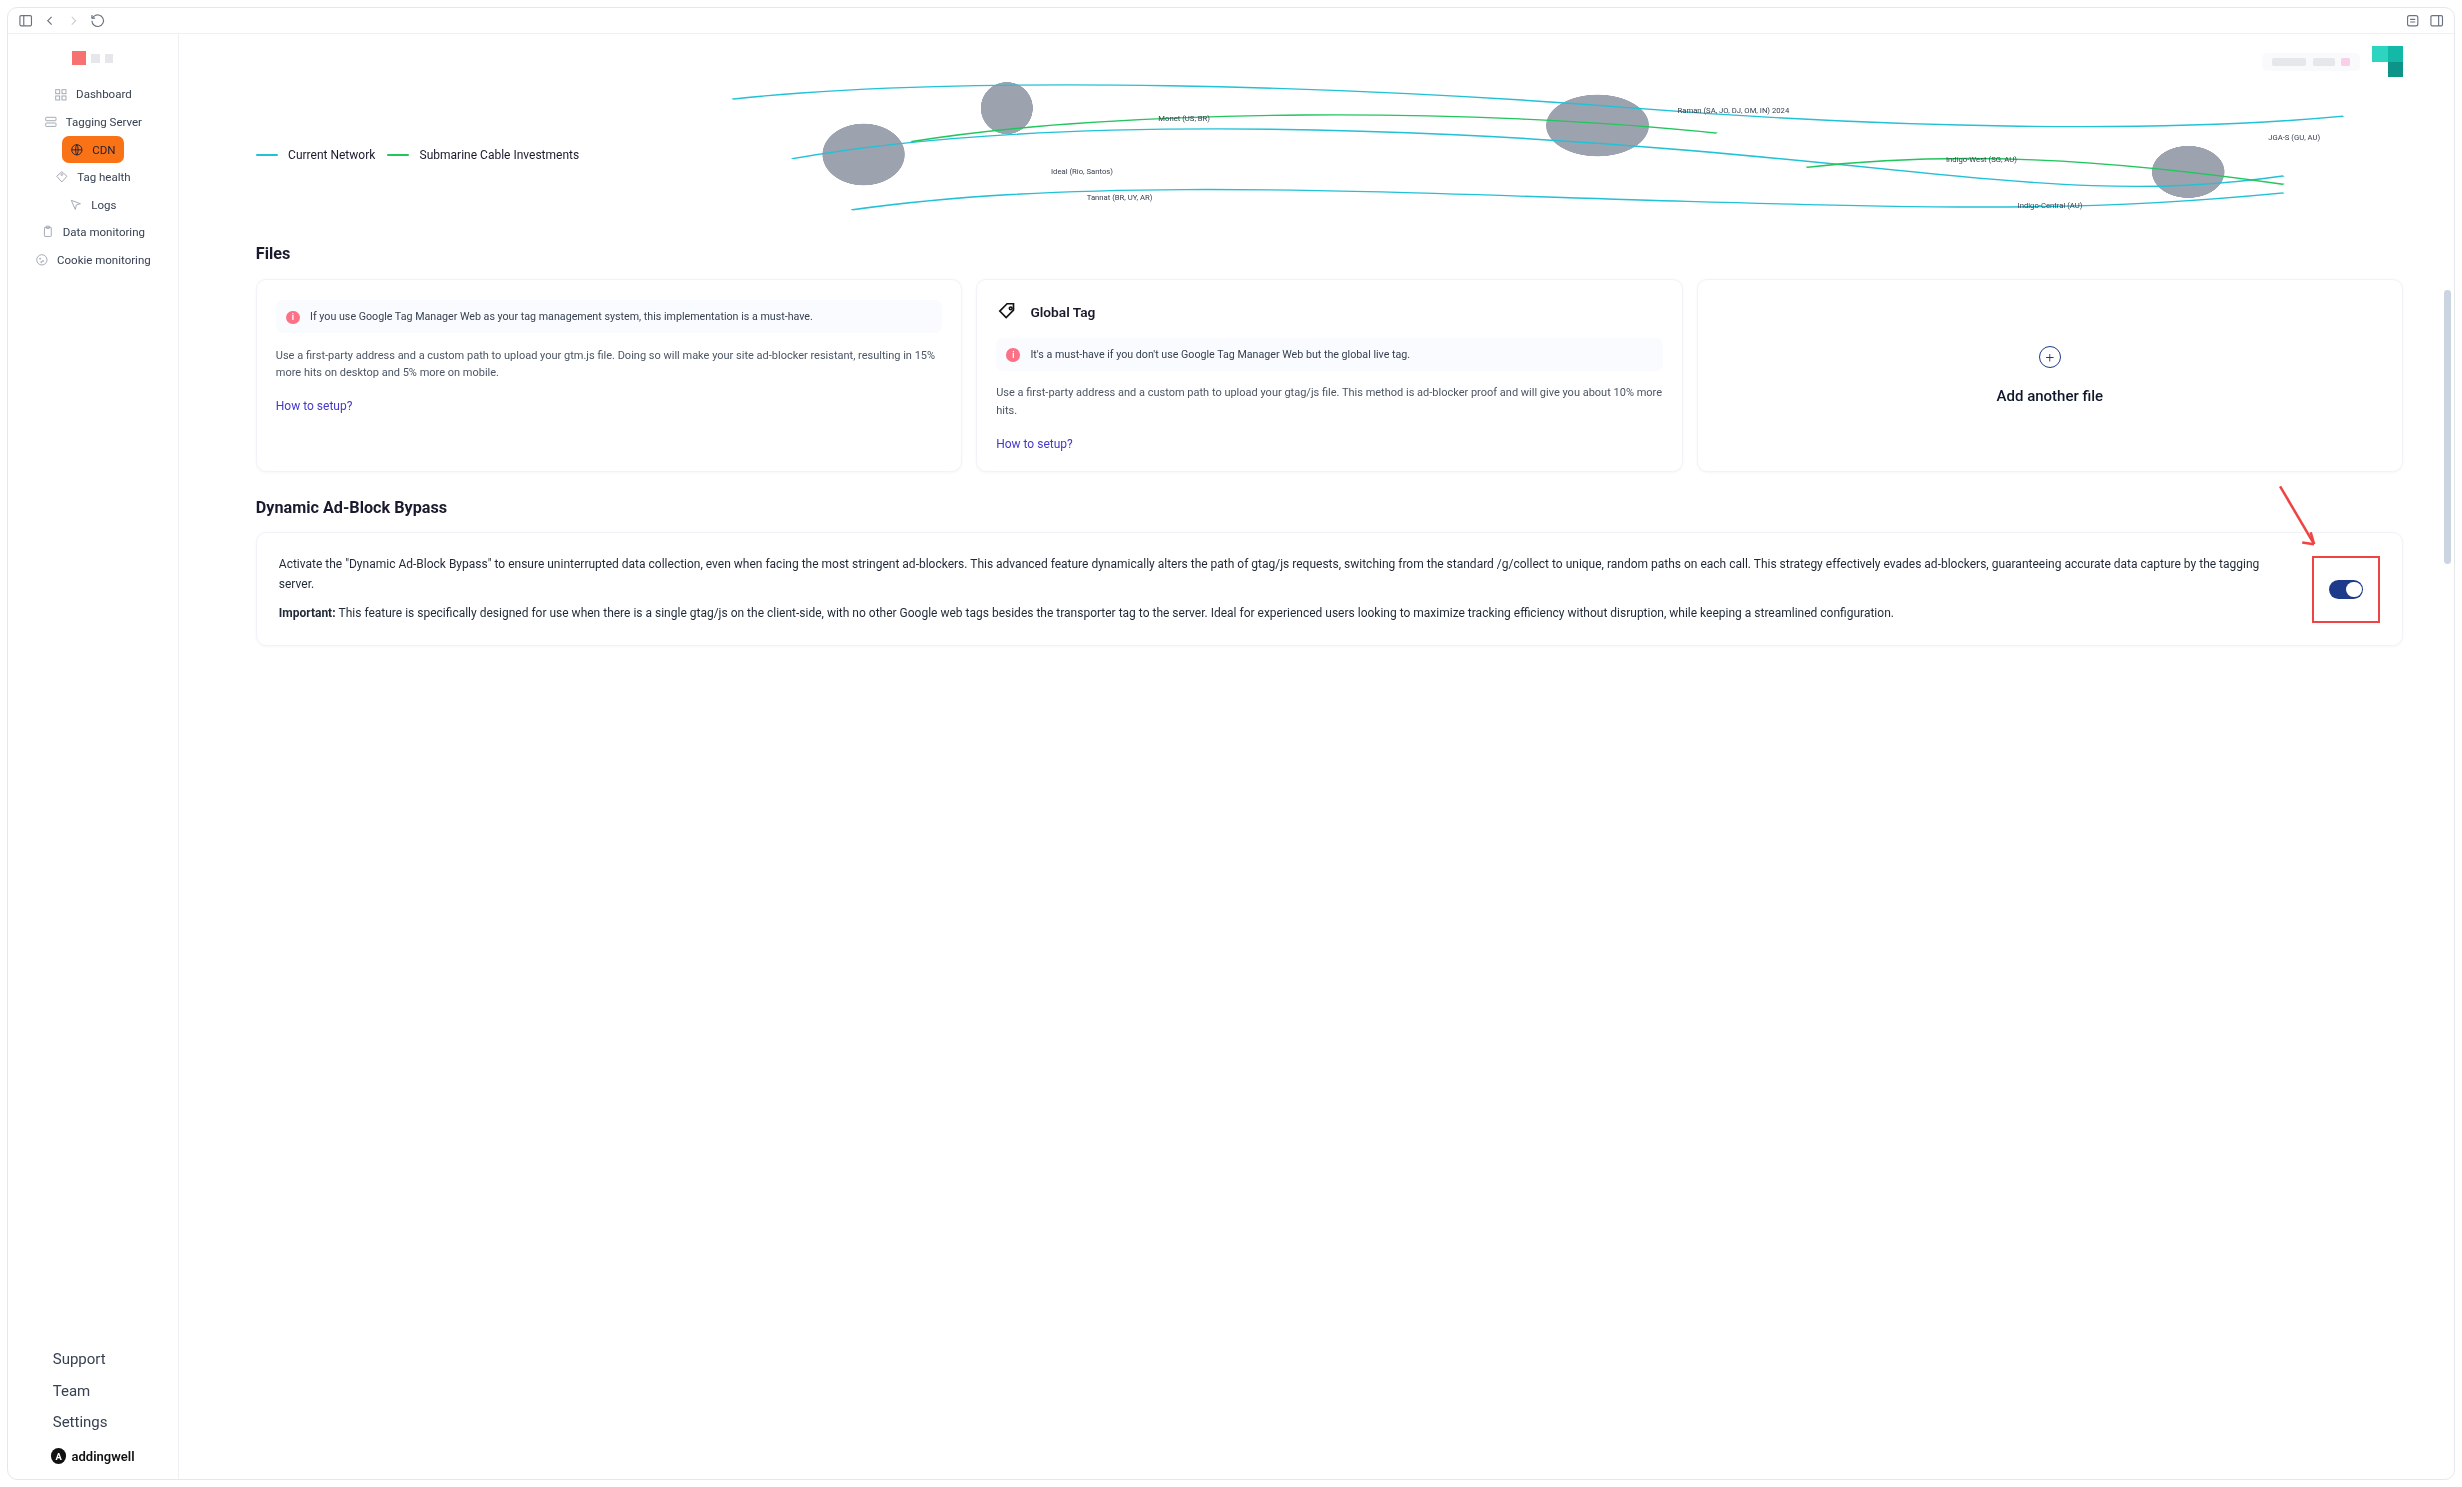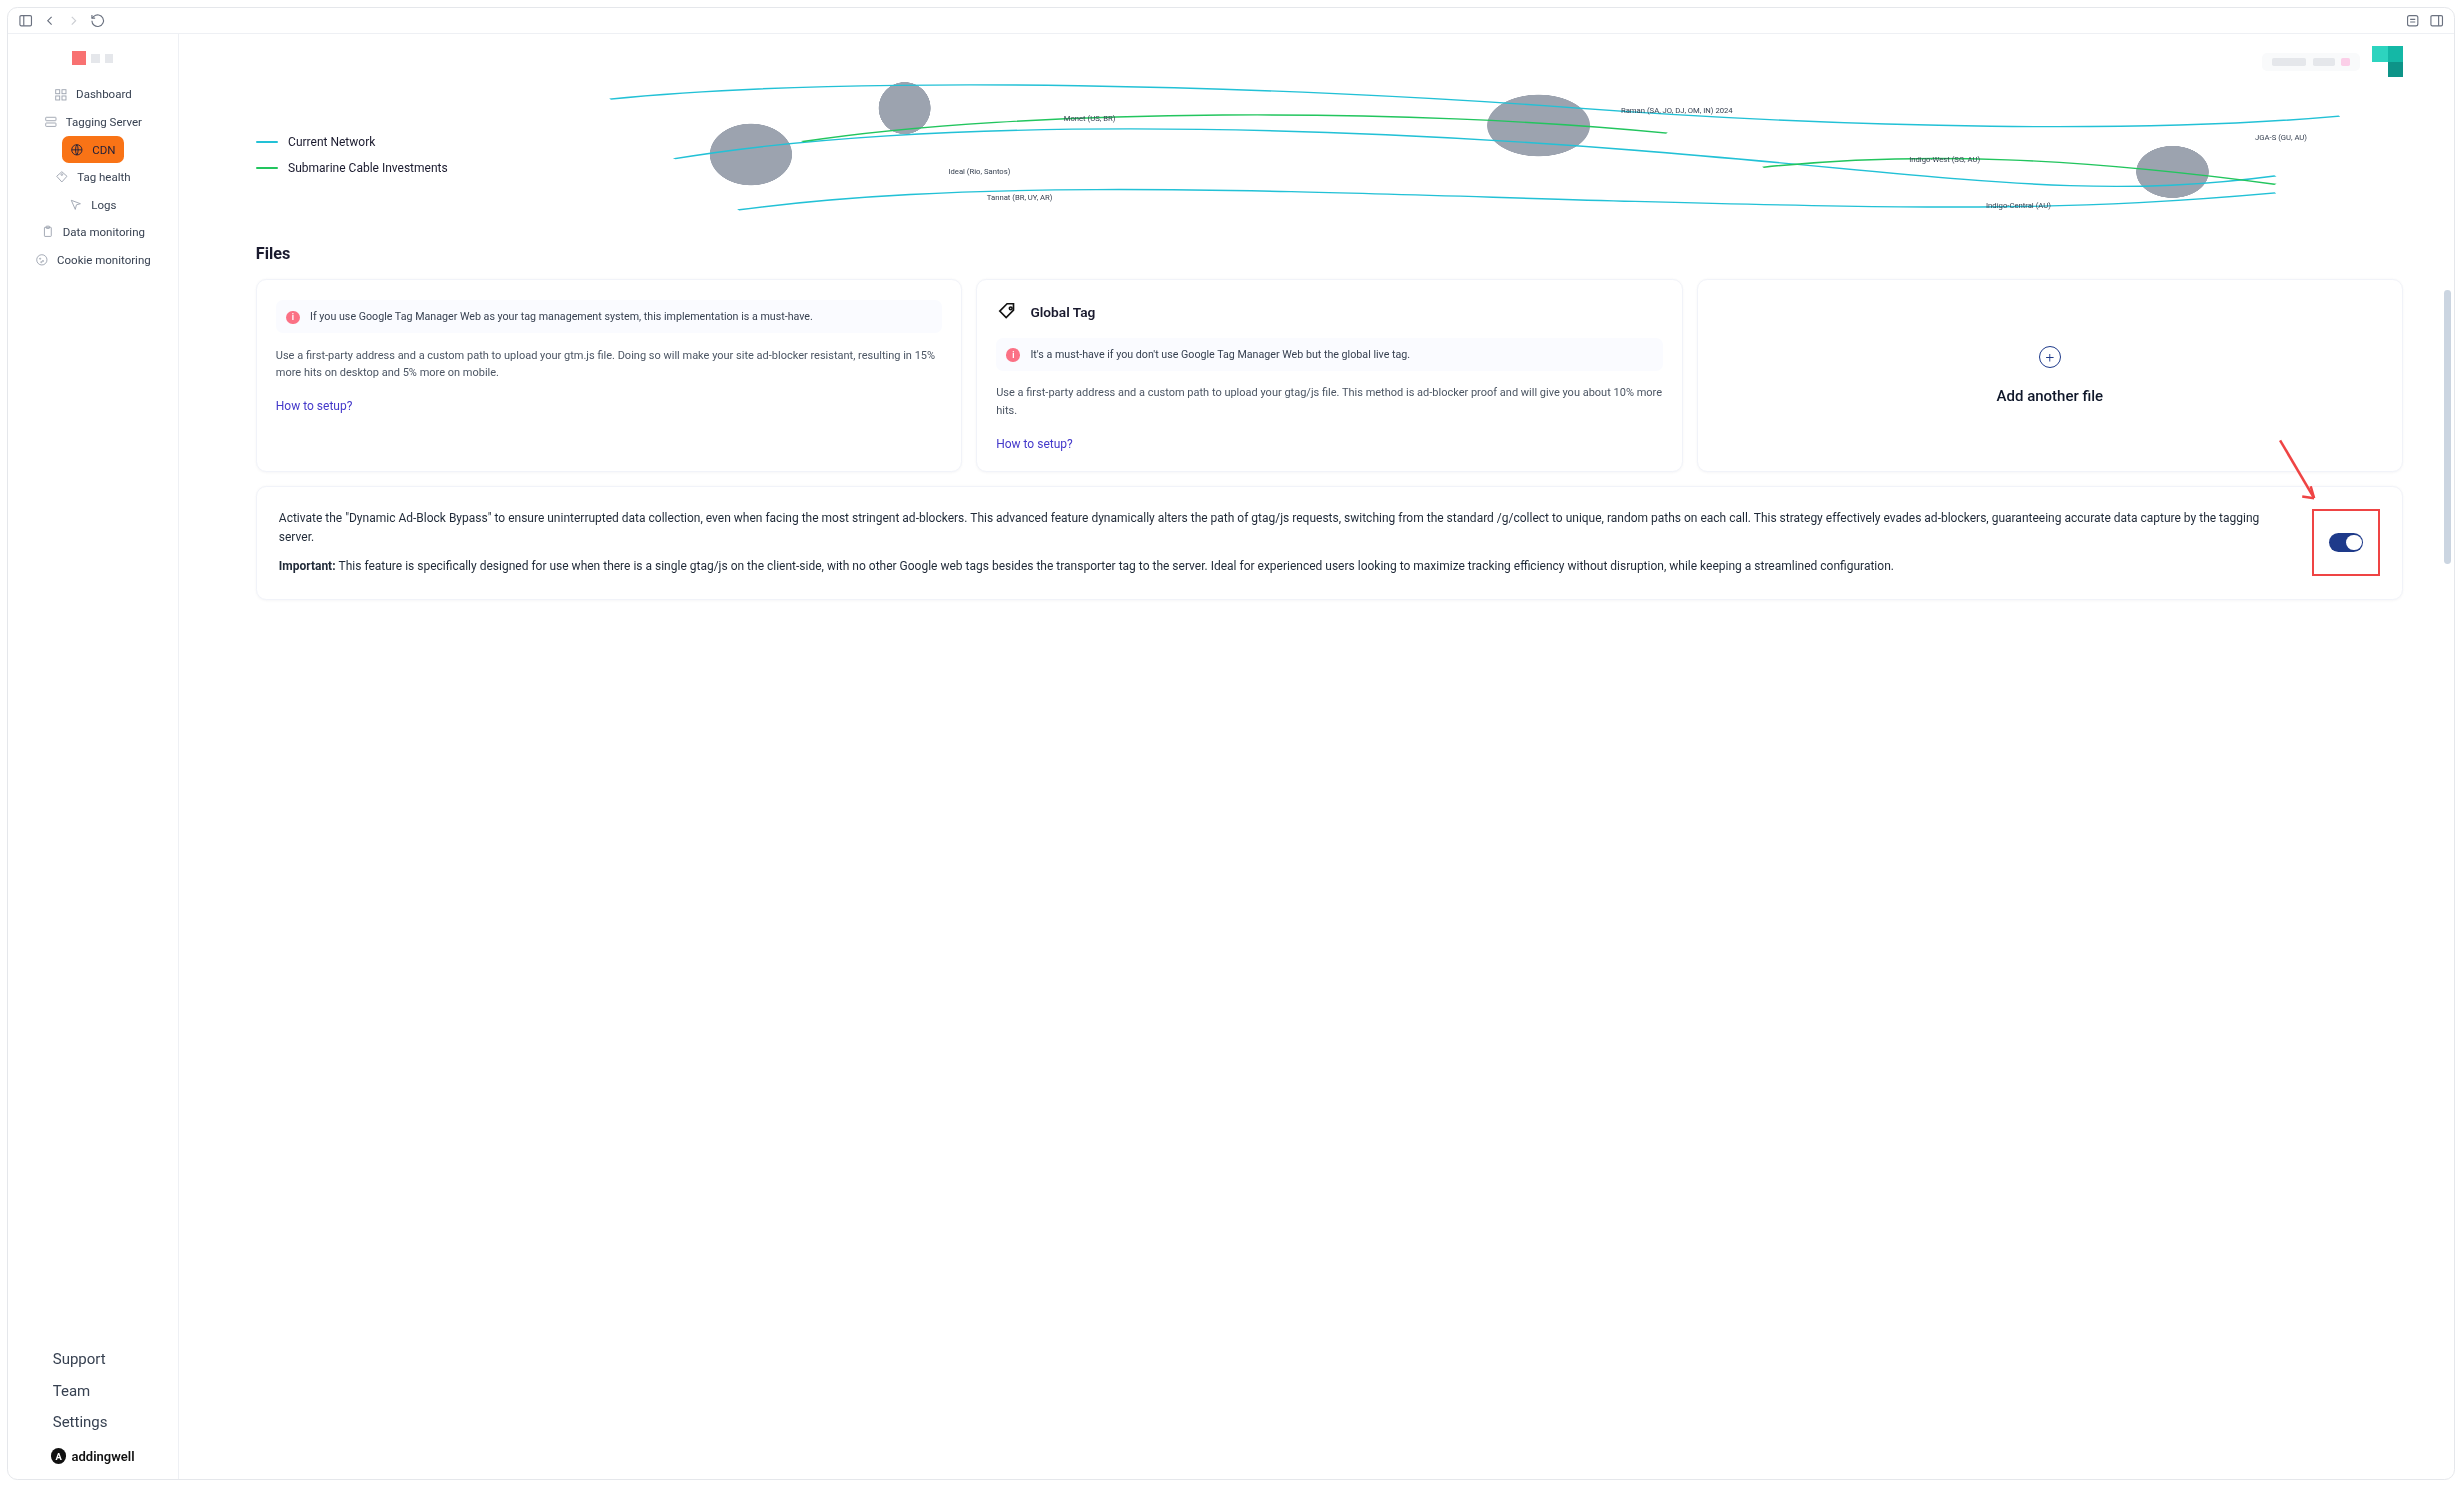--- a/index.html
+++ b/index.html
@@ -117,21 +117,21 @@
 }
 .avatar > div { background: #14b8a6; }
 .avatar > div:nth-child(1){ background:#2dd4bf;}
 .avatar > div:nth-child(4){ background:#0d9488;}
 .avatar > div:nth-child(3){ background:#fff;}
 
 
 .map-section {
   display: flex; align-items: center; gap: 34px; margin-top: 5.1px; margin-bottom: 17px;
 }
-.legend { display: flex; flex-direction: column; gap: 12px; }
+.legend { display: flex; flex-direction: row; gap: 12px; }
 .legend-row { display: flex; align-items: center; gap: 10.3px; font-size: 12px; }
 .legend-line { width: 22px; height: 2.6px; border-radius: 1.7px; }
 .legend-line.cyan { background: #22c1d6; }
 .legend-line.green { background: #22c55e; }
 
 .world-map {
   flex: 1; height: 145px; position: relative;
   background:
     
     radial-gradient(ellipse 68px 51px at 14% 50%, #9ca3af 60%, transparent 61%),
@@ -441,20 +441,21 @@
           <div class="card-desc">Use a first-party address and a custom path to upload your gtag/js file. This method is ad-blocker proof and will give you about 10% more hits.</div>
           <div class="card-link">How to setup?</div>
         </div>
 
         <div class="card add">
           <div class="plus-circle">+</div>
           <div class="add-label">Add another file</div>
         </div>
       </div>
 
+      <h2 class="section" style="margin-top:26px">Dynamic Ad-Block Bypass</h2>
       <div style="position:relative">
 
         <div class="arrow-annotation" style="right:77px; top:-51px;">
           <svg viewBox="0 0 60 90">
               <line x1="6" y1="6" x2="46" y2="74" stroke="#ef4444" stroke-width="3"></line>
               <path d="M46 74 l-4 -14 M46 74 l-14 -2" stroke="#ef4444" stroke-width="3" fill="none"></path>
             </svg>
         </div>
 
         <div class="bypass-card">

